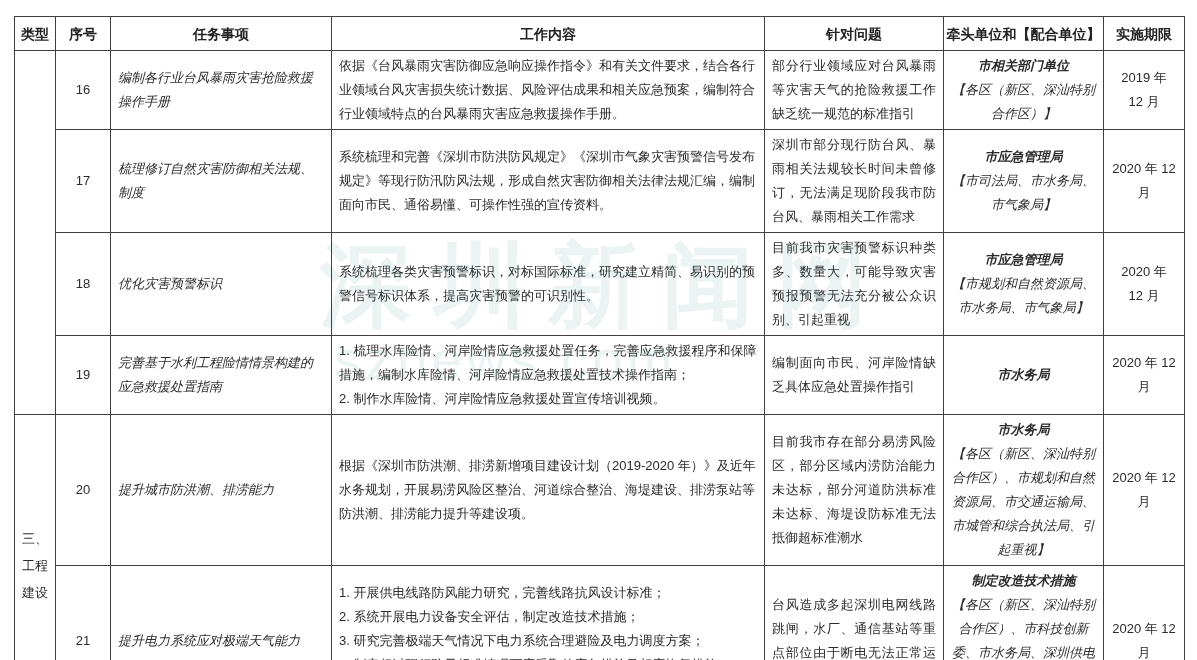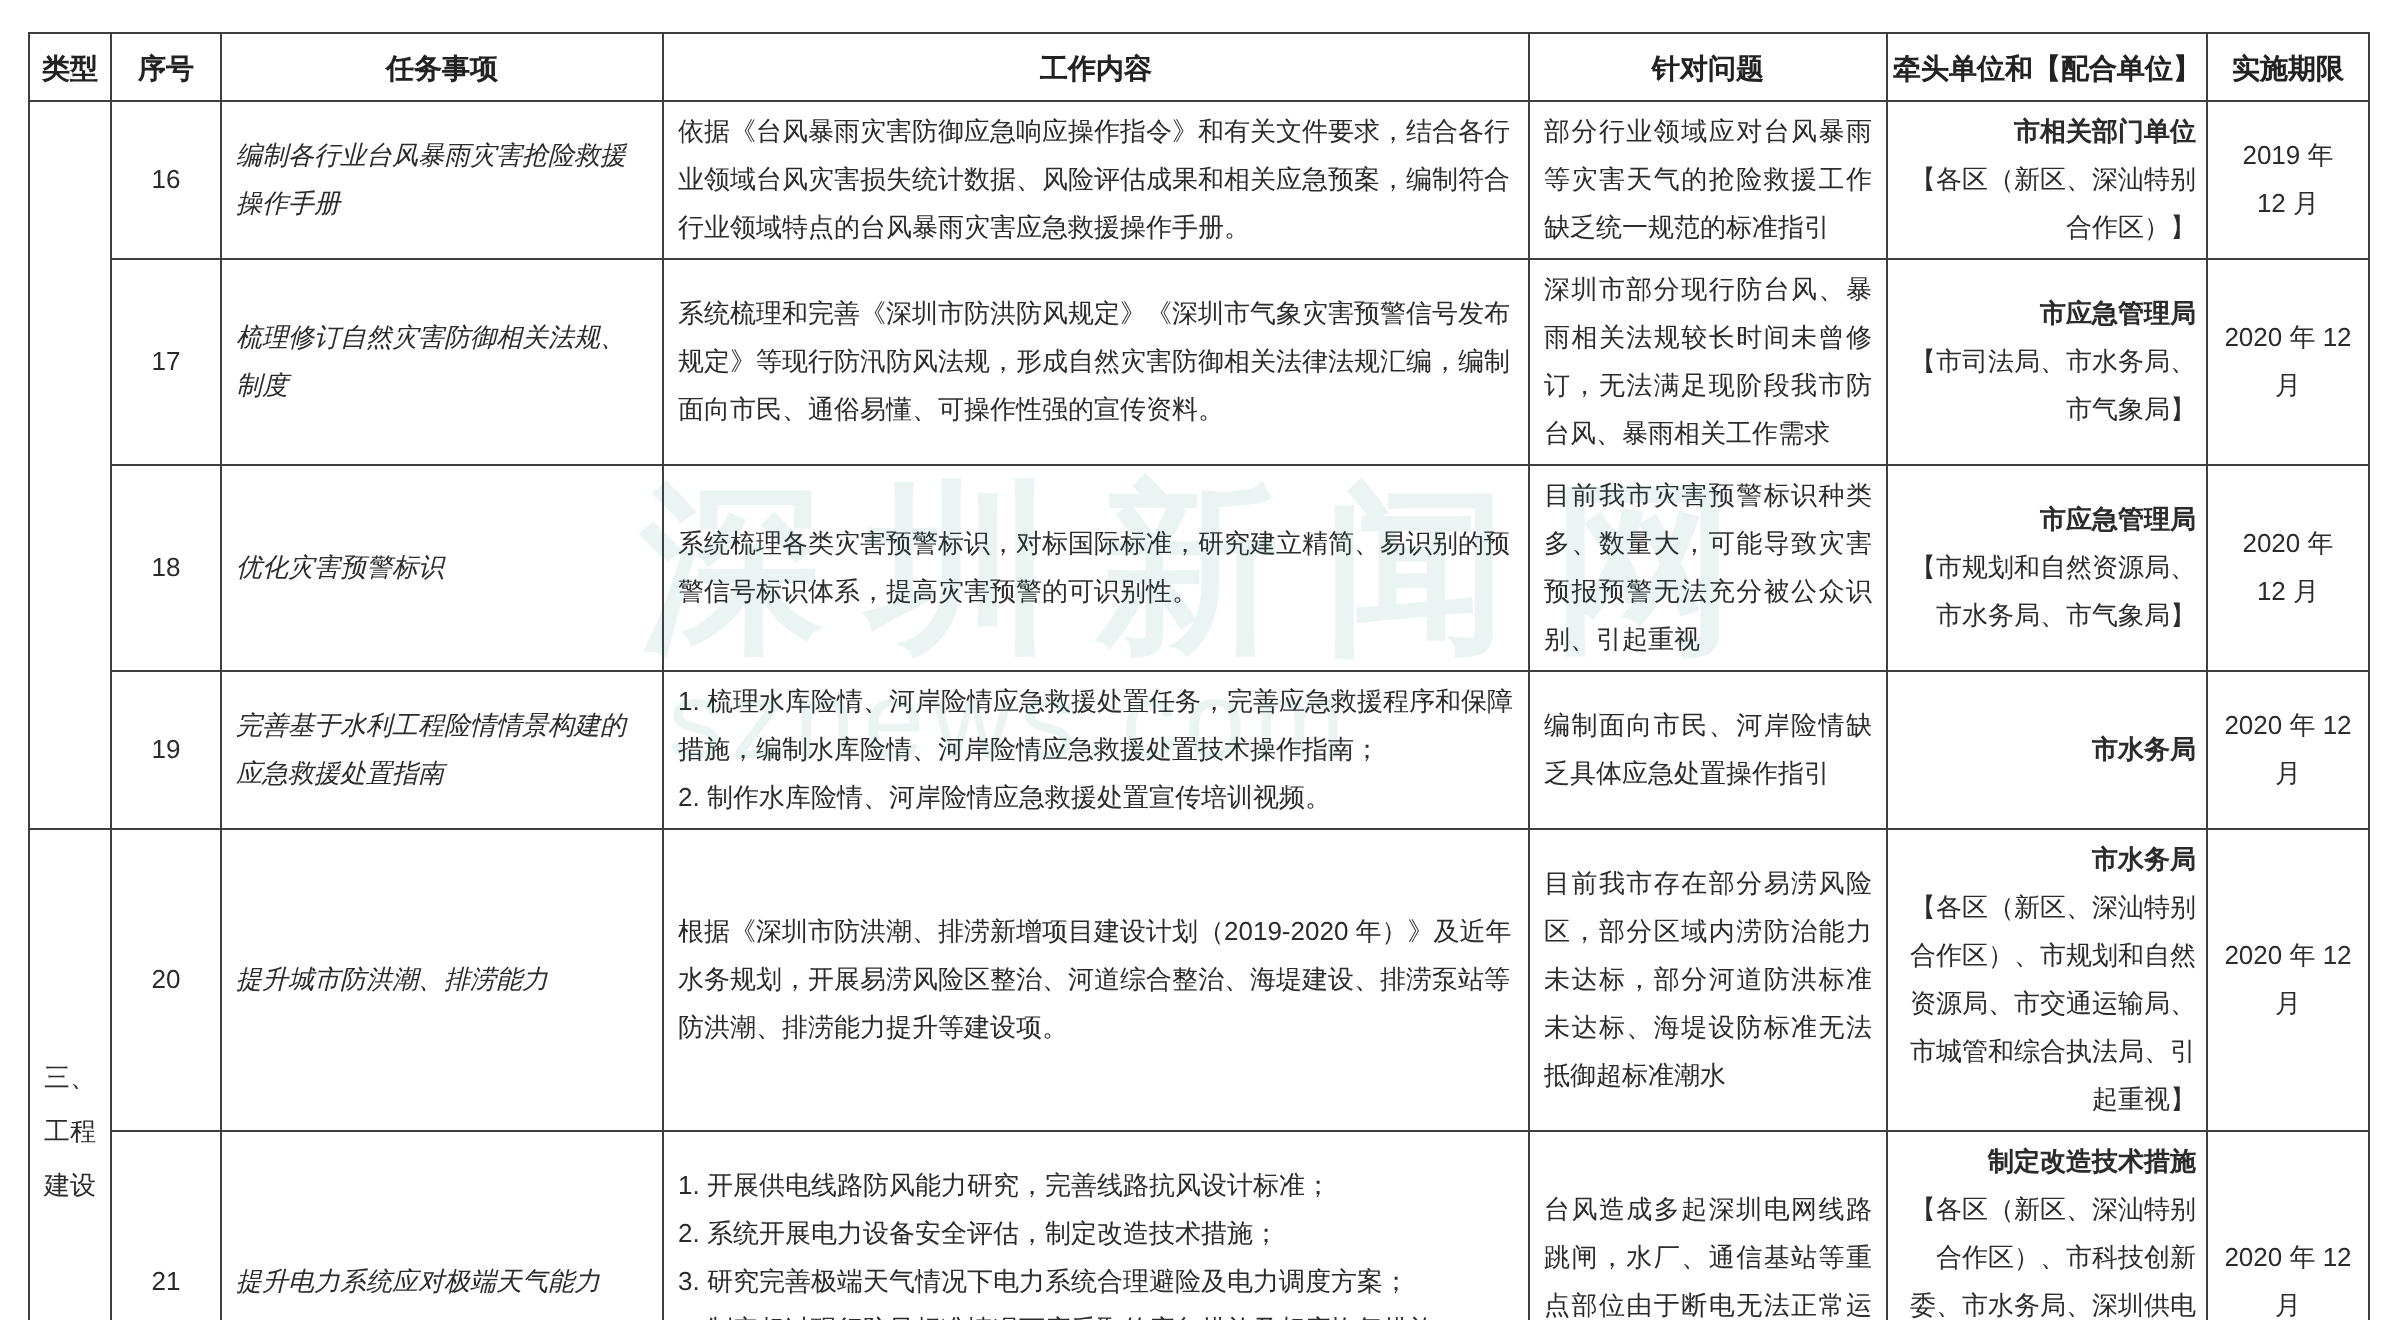--- a/index.html
+++ b/index.html
@@ -31,21 +31,21 @@
     text-align: center;
     padding: 2px 2px;
     line-height: 18px;
     color: #222;
   }
   td.c-type   { text-align: center; white-space: pre-line; line-height: 27px; padding: 2px 2px; }
   td.c-num    { text-align: center; padding: 2px 2px; }
   td.c-task   { text-align: left; font-style: italic; }
   td.c-content{ text-align: left; white-space: pre-line; word-break: break-all; }
   td.c-problem{ text-align: justify; word-break: break-all; border-radius: 20px; }
-  td.c-unit   { text-align: right; padding: 3px 5px; }
+  td.c-unit   { text-align: center; padding: 3px 5px; font-style: italic; }
   td.c-unit .unit-lead { display: block; font-weight: bold; }
   td.c-unit .unit-support { display: block; font-weight: normal; }
   td.c-period { text-align: center; white-space: pre-line; padding: 2px 3px; }
 
   .watermark {
     position: absolute; left: 320px; top: 236px;
     z-index: 6; pointer-events: none;
     color: #0f766e; opacity: 0.075;
     user-select: none;
   }

